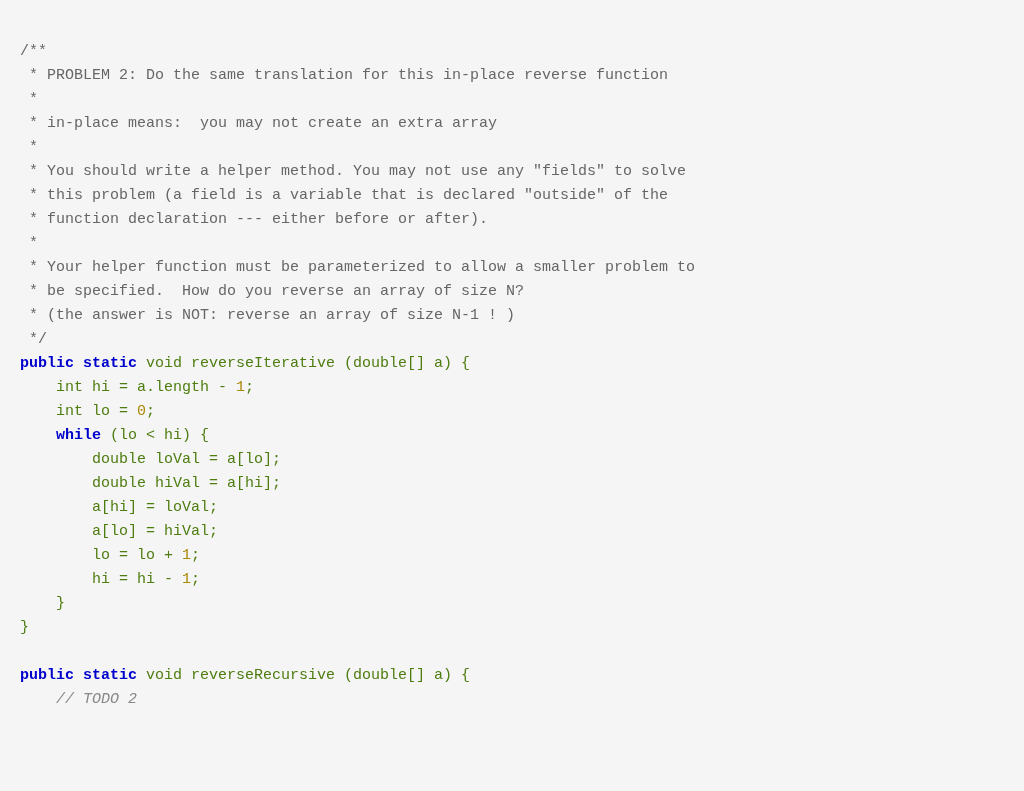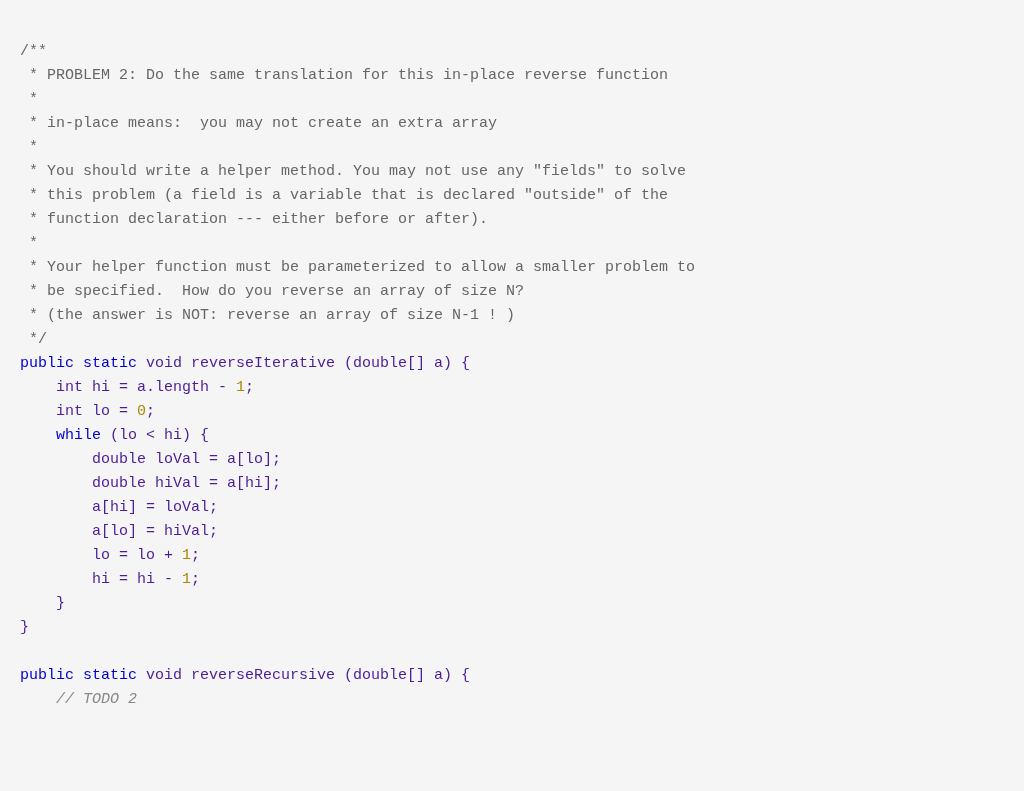--- a/index.html
+++ b/index.html
@@ -29,29 +29,29 @@
       display: block;
       min-height: 1.6em;
     }
 
     .comment {
       color: #666;
     }
 
     .keyword {
       color: #0000cc;
-      font-weight: normal;
+      font-weight: bold;
     }
 
     .number {
       color: #aa8800;
     }
 
     .plain {
-      color: #4c1d95;
+      color: #4d7c0f;
     }
 
     .todo-comment {
       color: #888;
       font-style: italic;
     }
   </style>
 </head>
 <body>
 

